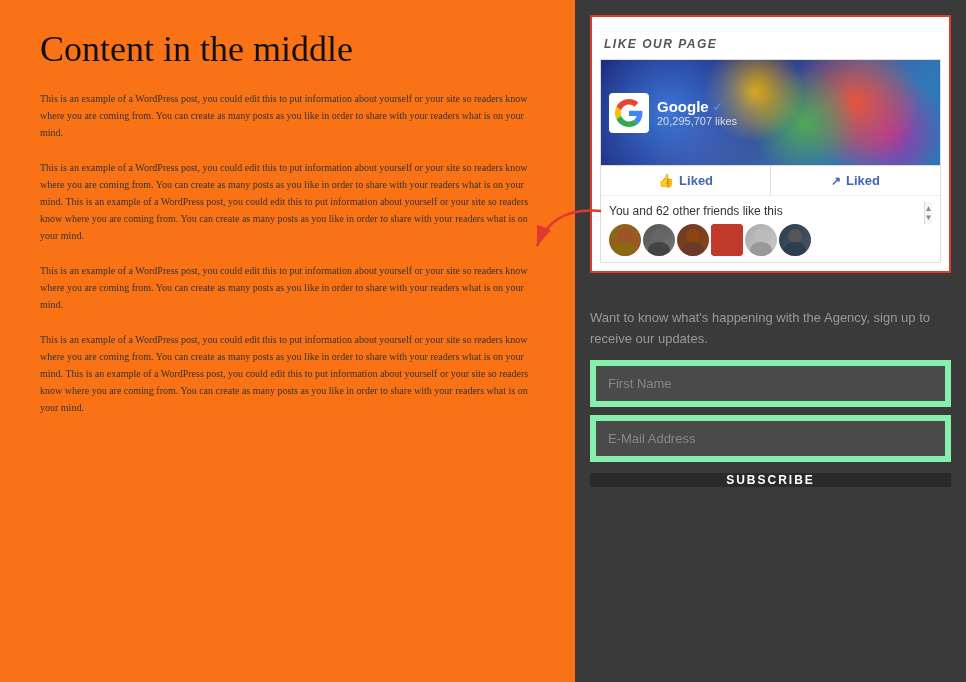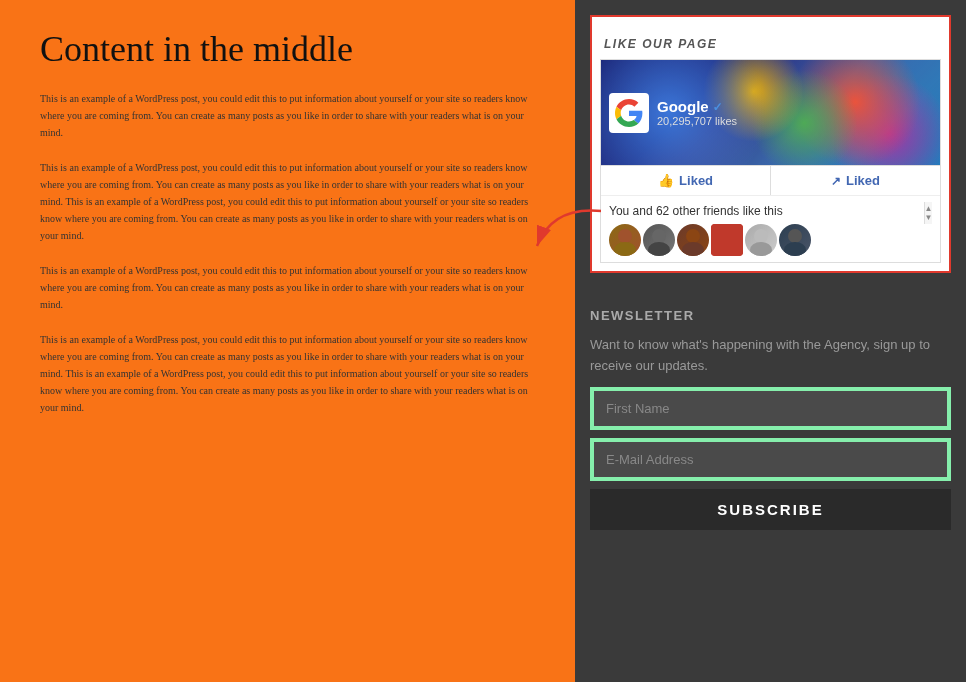--- a/index.html
+++ b/index.html
@@ -259,38 +259,37 @@
       color: #999;
       line-height: 1.6;
       margin-bottom: 10px;
       font-family: Arial, sans-serif;
     }
 
     .newsletter-input {
       width: 100%;
       padding: 10px 12px;
       margin-bottom: 8px;
-      border: 4px solid #86efac;
+      border: 6px solid #86efac;
       background: #4a4a4a;
       color: #ccc;
       font-size: 13px;
       font-family: Arial, sans-serif;
       outline: none;
     }
 
     .newsletter-input::placeholder {
       color: #888;
     }
 
     .subscribe-btn {
       width: 100%;
-      padding: 12px;
       background: #2a2a2a;
       color: #fff;
-      font-size: 15px;
+      font-size: 12px;
       font-weight: bold;
       letter-spacing: 2px;
       border: none;
       cursor: pointer;
       font-family: Arial, sans-serif;
     }
 
     .widget-wrapper {
       position: relative;
     }
@@ -404,20 +403,19 @@
         </div>
         <div class="fb-scrollbar">
           <span class="fb-scroll-arrow">▲</span>
           <span class="fb-scroll-arrow">▼</span>
         </div>
       </div>
     </div>
   </div>
 
   <div class="newsletter-widget">
-    <div class="newsletter-title">NEWSLETTER</div>
     <p class="newsletter-desc">Want to know what's happening with the Agency, sign up to receive our updates.</p>
     <input class="newsletter-input" type="text" placeholder="First Name" style="">
     <input class="newsletter-input" type="email" placeholder="E-Mail Address" style="">
     <button class="subscribe-btn">SUBSCRIBE</button>
   </div>
 
 </div>
 
 </body></html>

